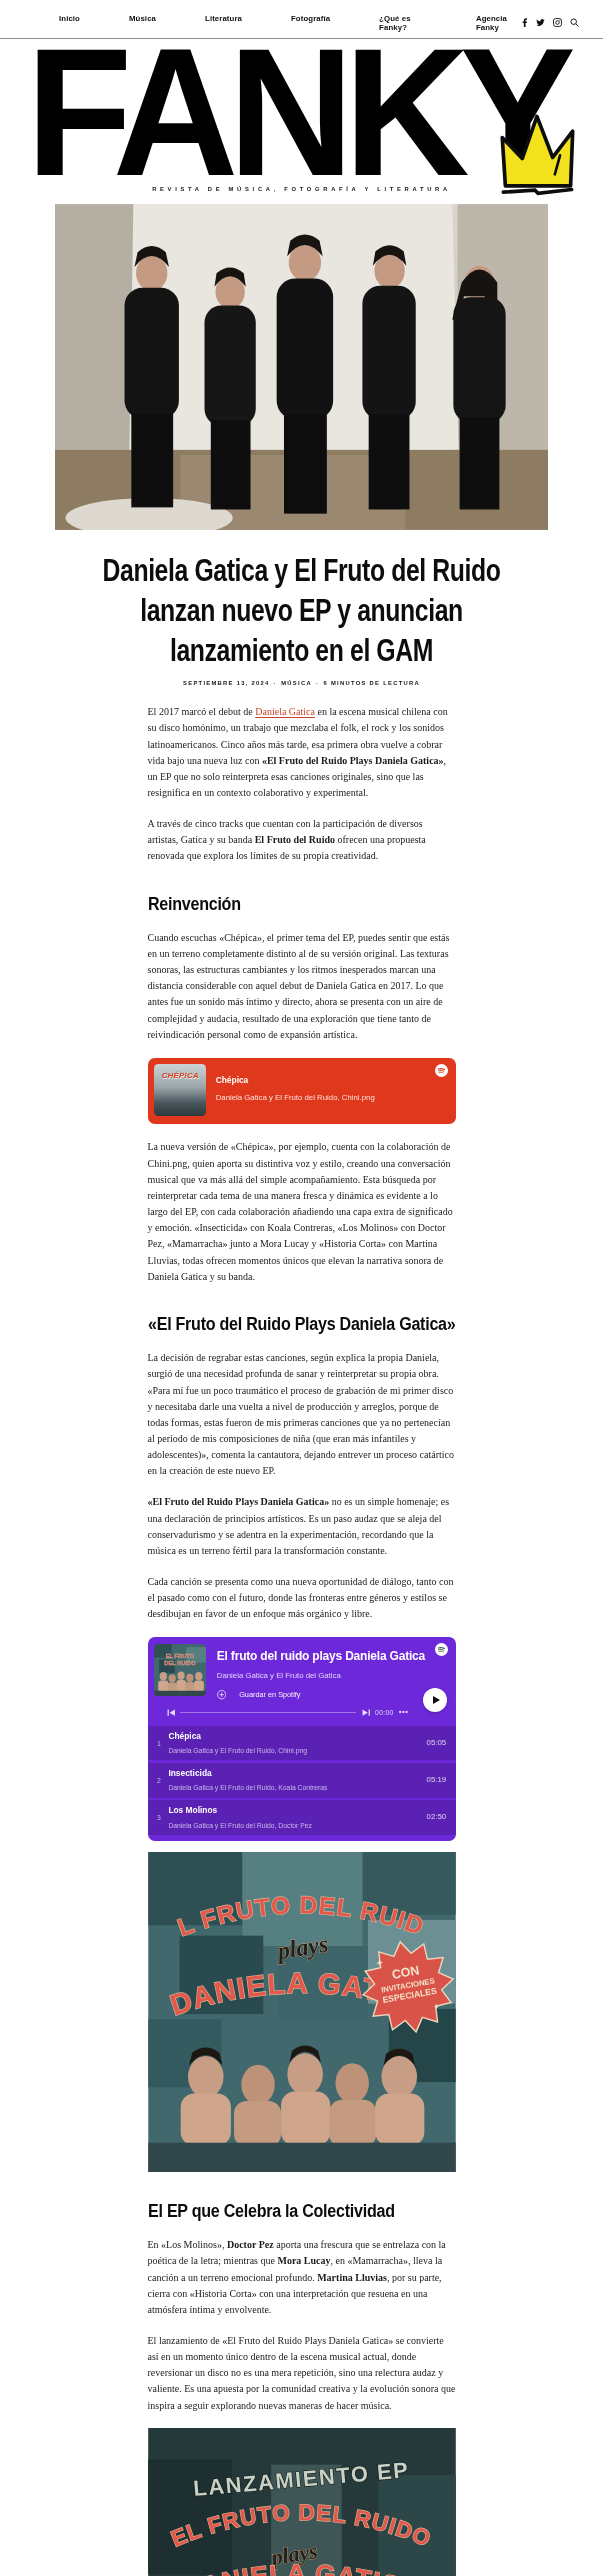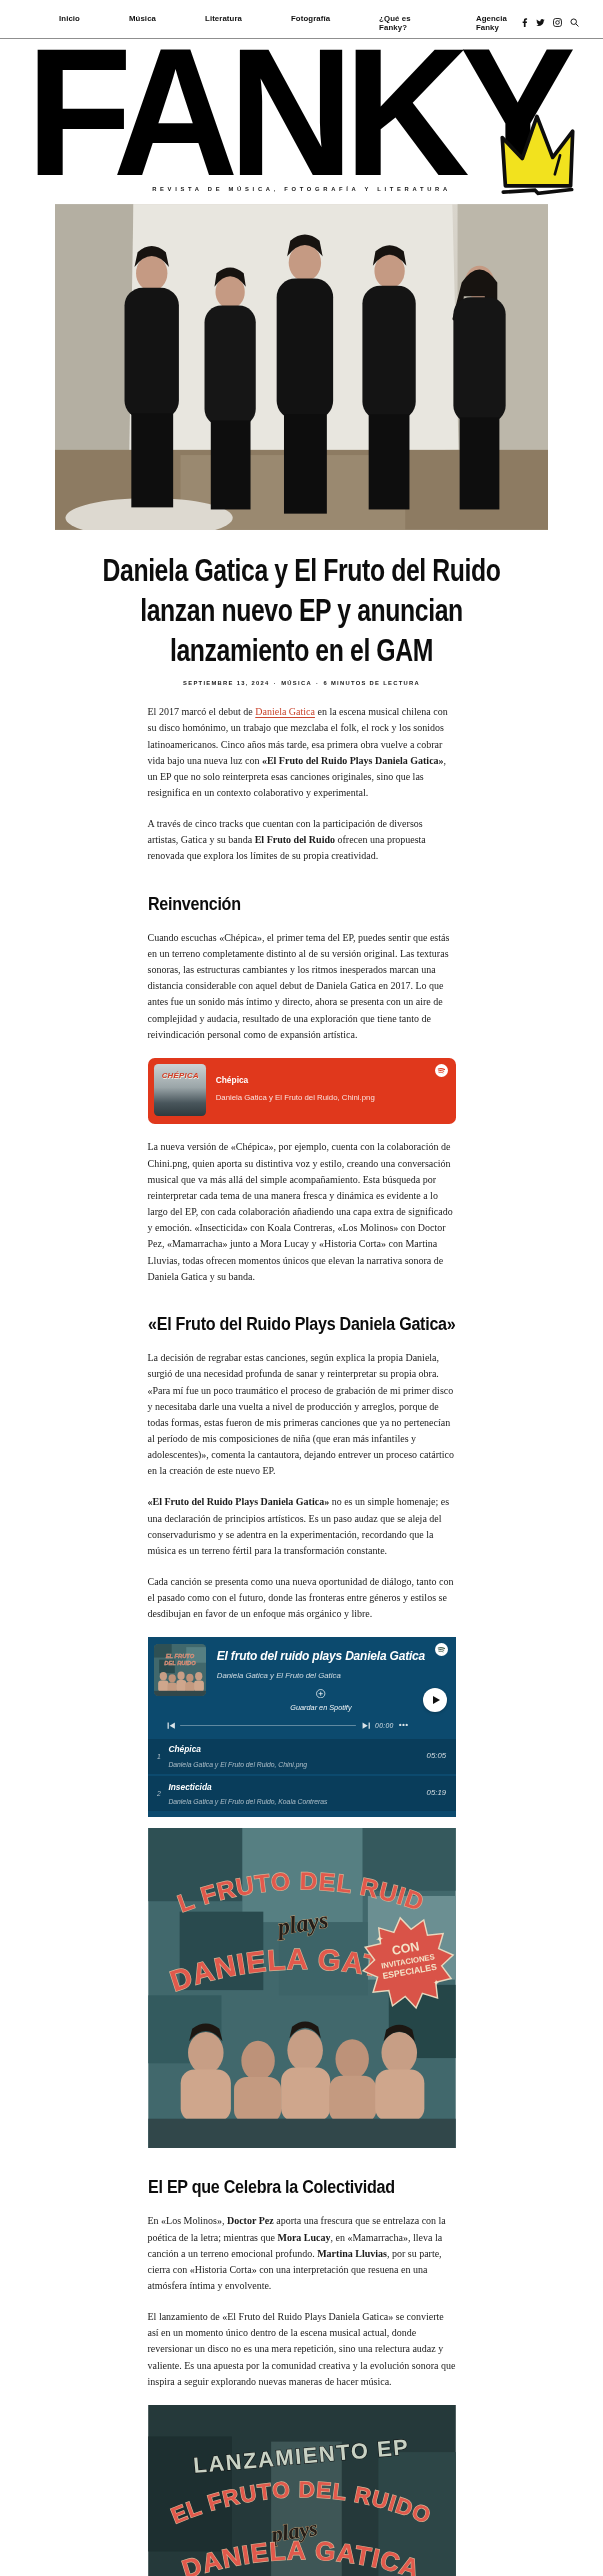--- a/index.html
+++ b/index.html
@@ -39,28 +39,28 @@
   
   .sp-track { background:#e0381c; border-radius:6.8px; height:66px; margin:0 0 15.7px 0; display:flex; padding:6.8px; position:relative; color:#fff; font-family:"Liberation Sans", sans-serif; }
   .sp-track .art { width:52px; height:52px; border-radius:4.2px; overflow:hidden; flex:none; background:linear-gradient(180deg,#cdd3d4 0%,#9aa5a8 45%,#49565c 75%,#2e3a3e 100%); position:relative; }
   .sp-track .art .ct { position:absolute; top:5.2px; left:0; right:0; text-align:center; font-weight:900; font-style:italic; font-size:7.8px; letter-spacing:0.3px; color:#d23b24; text-shadow:0.5px 0.5px 0 #f4efe2; }
   .sp-track .info { padding:9.4px 0 0 9.4px; }
   .sp-track .t { font-weight:700; font-size:8.4px; margin-bottom:4.2px; }
   .sp-track .a { font-size:7.8px; color:rgba(255,255,255,.85); }
   .sp-logo { position:absolute; top:6.3px; right:7.3px; width:13px; height:13px; }
 
   
-  .sp-album { background:#0c4a6e; border-radius:0; margin:0 0 11.5px 0; padding:6.8px 0 0 0; position:relative; color:#fff; font-family:"Liberation Sans", sans-serif; overflow:hidden;font-style:italic; }
+  .sp-album { background:#6d28d9; border-radius:7px; margin:0 0 11.5px 0; padding:6.8px 0 0 0; position:relative; color:#fff; font-family:"Liberation Sans", sans-serif; overflow:hidden; }
   .sp-album .head { display:flex; padding:0 6.8px; }
   .sp-album .art { width:52px; height:52px; border-radius:4.2px; overflow:hidden; flex:none; }
   .sp-album .art svg { width:52px; height:52px; display:block; }
   .sp-album .hinfo { padding:3.1px 0 0 10.5px; }
   .sp-album .t { font-weight:700; font-size:12px; letter-spacing:-0.2px; margin-bottom:3.7px; }
   .sp-album .a { font-size:7.8px; color:rgba(255,255,255,.8); margin-bottom:6.3px; }
-  .saverow { display:flex; align-items:center; gap:4px; font-size:7.3px; color:rgba(255,255,255,.95); cursor:pointer;flex-direction:column; }
+  .saverow { display:flex; align-items:center; gap:13px; font-size:7.3px; color:rgba(255,255,255,.95); cursor:pointer; }
   .controls { display:flex; align-items:center; gap:5.2px; padding:5.2px 47px 6.3px 19px; }
   .pbar { flex:1; height:1.6px; background:rgba(255,255,255,.35); border-radius:1px; }
   .ctime { font-size:6.8px; color:rgba(255,255,255,.8); letter-spacing:0.3px; }
   .cmore { font-size:7.8px; color:rgba(255,255,255,.85); letter-spacing:0.5px; font-weight:700; }
   .playbtn { position:absolute; right:8.4px; top:51px; width:24px; height:24px; border-radius:50%; background:#fff; display:flex; align-items:center; justify-content:center; cursor:pointer; box-shadow:0 1px 3.1px rgba(0,0,0,.25); }
   .playbtn .tri { width:0; height:0; border-left:7.8px solid #101010; border-top:4.7px solid transparent; border-bottom:4.7px solid transparent; margin-left:2.1px; }
   .tracklist { padding:1px 0 3.1px 0; }
   .trow { display:flex; align-items:center; background:rgba(0,0,0,.17); padding:4.2px 9.4px 4.2px 5.2px; margin-bottom:2.6px; cursor:pointer; }
   .trow .num { width:12.6px; font-size:6.8px; color:rgba(255,255,255,.65); text-align:center; flex:none; }
   .trow .tt { flex:1; padding-left:3.1px; }
@@ -280,20 +280,28 @@
           <div class="dur">05:05</div>
         </div>
         <div class="trow">
           <div class="num">2</div>
           <div class="tt">
               <div class="n">Insecticida</div>
               <div class="ar">Daniela Gatica y El Fruto del Ruido, Koala Contreras</div>
             </div>
           <div class="dur">05:19</div>
         </div>
+        <div class="trow">
+          <div class="num">3</div>
+          <div class="tt">
+              <div class="n">Los Molinos</div>
+              <div class="ar">Daniela Gatica y El Fruto del Ruido, Doctor Pez</div>
+            </div>
+          <div class="dur">02:50</div>
+        </div>
       </div>
     </div>
 
     <figure class="cover-img">
       <svg viewBox="0 0 588 612" style="font-size:19px">
         <defs>
           <polygon id="star-shape" points="95,0 67.6,18.1 82.3,47.5 49.5,49.5 47.5,82.3 18.1,67.6 0,95 -18.1,67.6 -47.5,82.3 -49.5,49.5 -82.3,47.5 -67.6,18.1 -95,0 -67.6,-18.1 -82.3,-47.5 -49.5,-49.5 -47.5,-82.3 -18.1,-67.6 0,-95 18.1,-67.6 47.5,-82.3 49.5,-49.5 82.3,-47.5 67.6,-18.1"></polygon>
           <path id="arcA" d="M55 165 Q294 70 535 165" fill="none"></path>
           <path id="arcB" d="M45 315 Q294 225 545 315" fill="none"></path>
         </defs>

